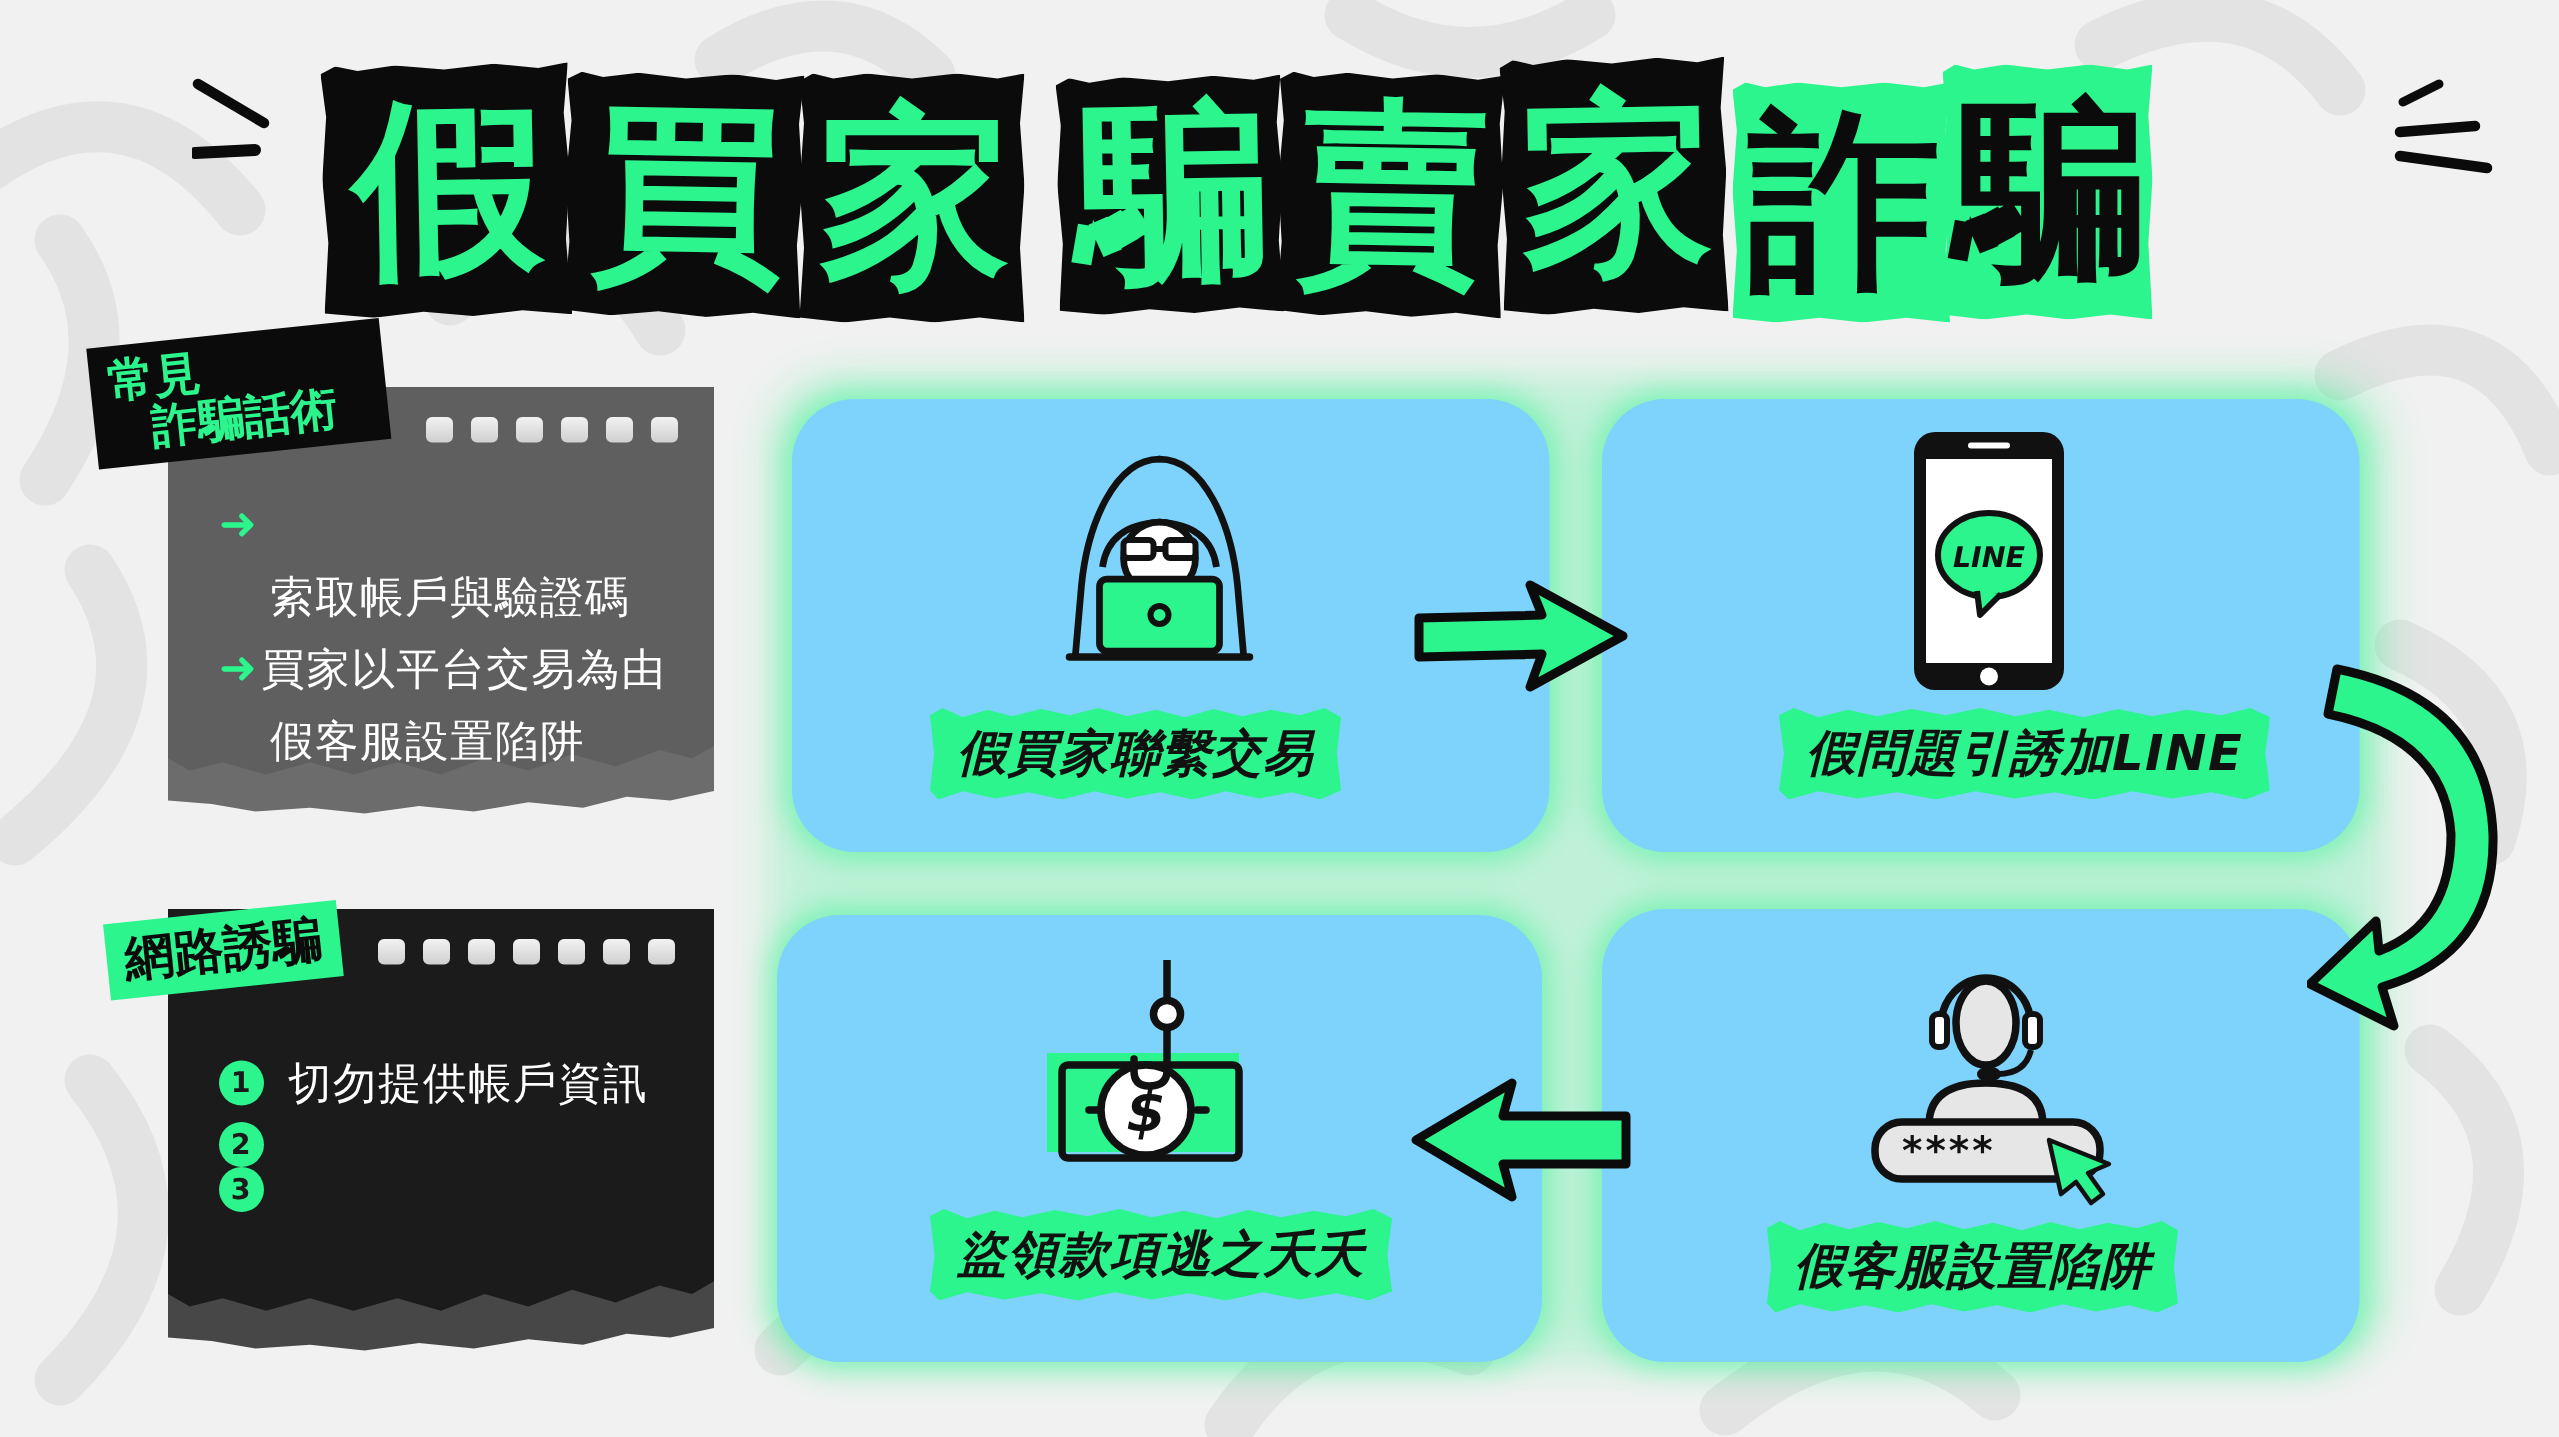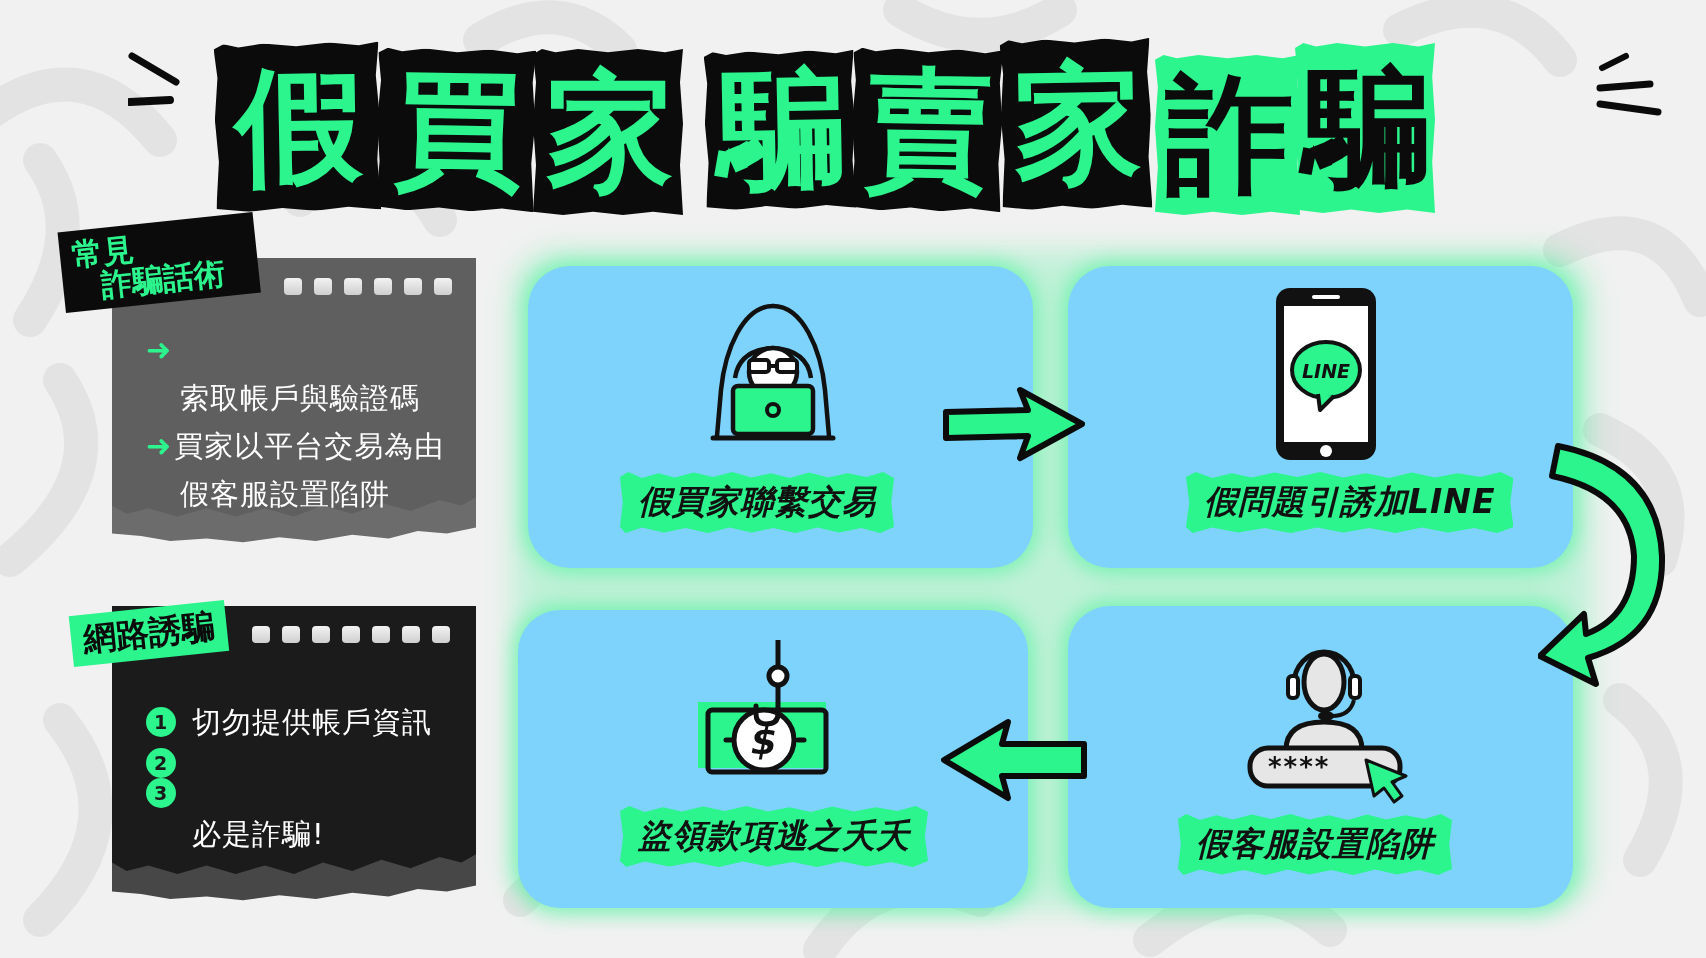--- a/index.html
+++ b/index.html
@@ -208,23 +208,20 @@
     <div class="line">
       <span class="num">1</span>
       <span>切勿提供帳戶資訊</span>
     </div>
     <div class="line">
       <span class="num">2</span>
     </div>
     <div class="line">
       <span class="num">3</span>
     </div>
-    <div class="line indent-num">
-      <span>必是詐騙!</span>
-    </div>
   </div>
 </div>
 <div class="panel-label" style="left:74px; top:616px; background:#2bf58c; color:#0b0b0b; font-size:33px;">
   <span>網路誘騙</span>
 </div>
 
 <div class="flow-glow" style="left:512px; top:250px; width:1080px; height:660px;"></div>
 
 <div class="card" style="left:528px; top:266px; width:505px; height:302px;padding-left:24px;">
   <svg class="card-icon" style="left:175px; top:34px;" width="140" height="145" viewBox="0 0 140 145">

